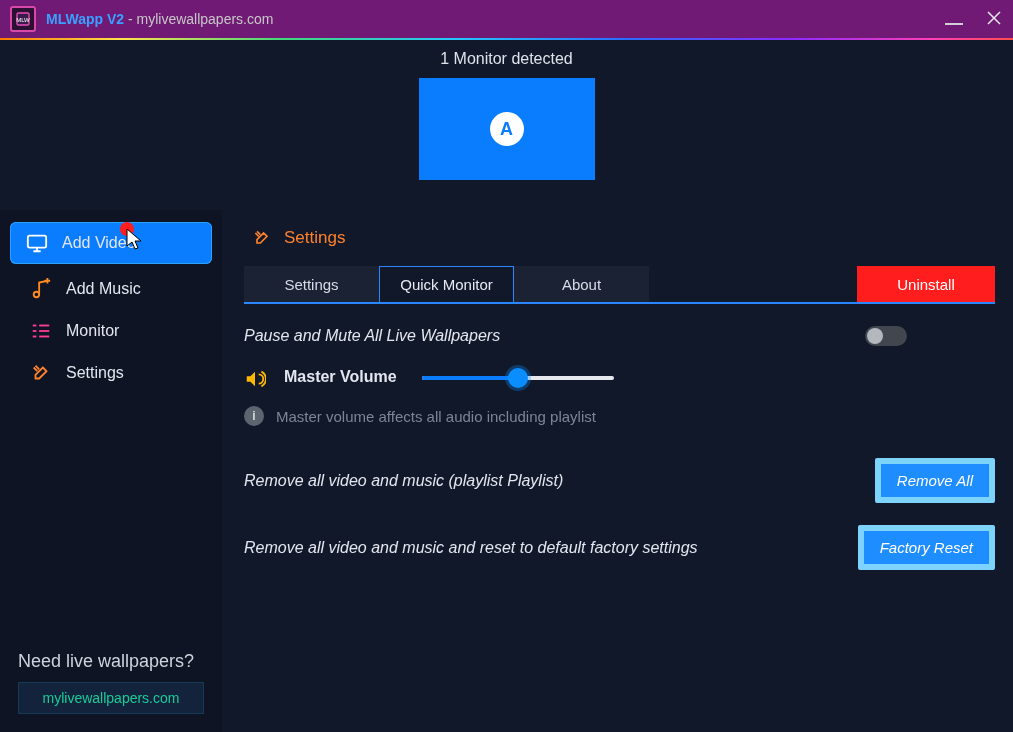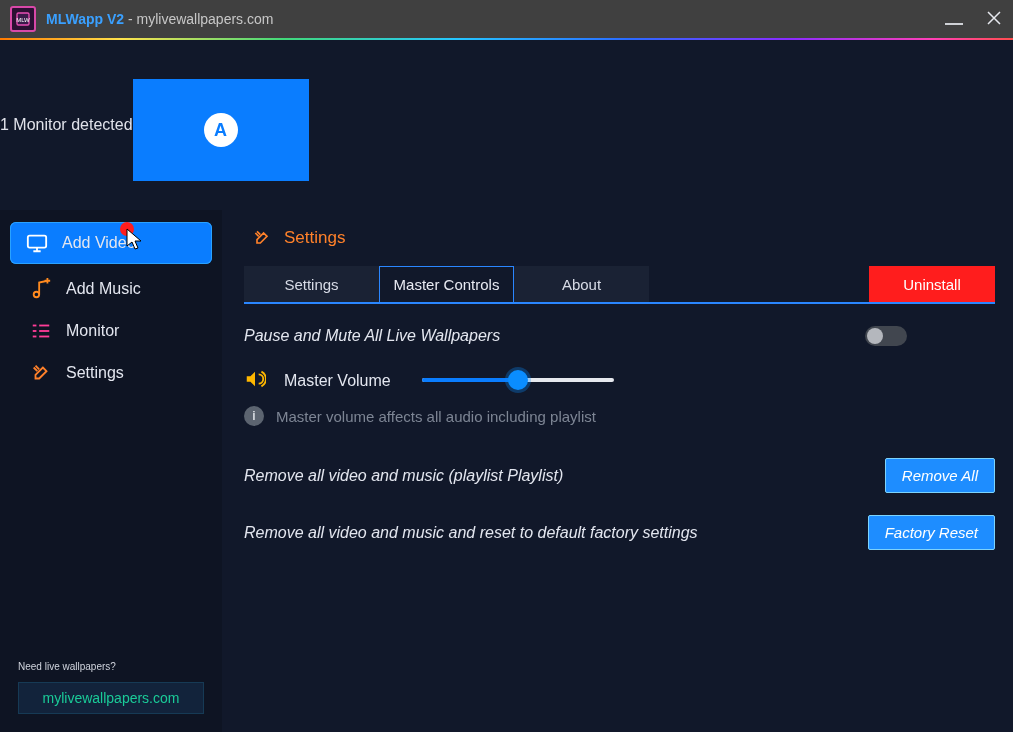--- a/index.html
+++ b/index.html
@@ -1,40 +1,40 @@
 <!DOCTYPE html>
 <html><head>
 <meta charset="utf-8">
 <style>
   * { box-sizing: border-box; margin: 0; padding: 0; }
   html, body { width: 1013px; height: 732px; overflow: hidden; font-family: "Segoe UI", Arial, sans-serif; }
   body { background: #11182a; color: #e6e8ee; }
 
   .titlebar {
     height: 38px; display: flex; align-items: center; padding: 0 10px;
-    background: #404040; color: #b0b6c2; font-size: 14px; position: relative;
+    background: #701a75; color: #b0b6c2; font-size: 14px; position: relative;
   }
   .app-logo {
     width: 26px; height: 26px; border: 2px solid #d848a8; background:#2b1033;
     display: flex; align-items: center; justify-content: center; margin-right: 10px; border-radius: 3px;
   }
   .app-logo svg { width: 16px; height: 16px; }
   .title-text { color:#c7c7c7; }
   .title-app { color:#3aa0ff; font-weight:600; }
   .win-controls { position:absolute; right:10px; top:0; height:38px; display:flex; align-items:center; gap:22px; }
   .win-min { width:18px; height:2px; background:#cfd1d6; margin-top:10px; }
   .win-close svg { width:18px; height:18px; stroke:#e6e8ee; stroke-width:2; }
 
   .gradient-bar {
     height:2px; width:100%;
     background: linear-gradient(90deg,#ff7a00,#ffe34d 12%,#41d97a 28%,#25c6ff 45%,#2a6bff 62%,#8a2bff 78%,#ff3fb6 92%,#ff4d4d);
   }
 
   .monitor-zone {
-    height:170px; display:flex; align-items:center; padding-top:10px;
+    height:170px; display:flex; flex-direction:column; align-items:center; padding-top:10px;
     background:#11182a;
   }
   .monitor-label { font-size:16px; color:#e0e2ea; margin-bottom:10px; }
   .monitor-tile {
     width:176px; height:102px; background:#0a7dff; display:flex; align-items:center; justify-content:center;
     box-shadow: 0 0 0 1px #0a7dff inset;
   }
   .monitor-circle {
     width:34px; height:34px; border-radius:50%; background:#fff; color:#0a7dff;
     display:flex; align-items:center; justify-content:center; font-weight:700; font-size:18px;
@@ -50,67 +50,67 @@
   }
   .side-item.active {
     background:#0a7dff; border-radius:6px; margin:4px 10px; padding:0 16px;
     box-shadow: 0 0 0 1px #2aa2ff inset;
   }
   .side-item .ico { width:22px; height:22px; display:flex; align-items:center; justify-content:center; color:#ff8a1f; }
   .side-item.active .ico { color:#fff; }
   .side-item .ico.playlist { color:#ff3c97; }
   .side-item .ico.settings { color:#ff812a; }
   .sidebar-footer { margin-top:auto; padding:18px; }
-  .footer-q { color:#cfd3dc; font-size:10px; margin-bottom:10px; }
+  .footer-q { color:#cfd3dc; font-size:18px; margin-bottom:10px; }
   .footer-link {
     display:flex; align-items:center; justify-content:center;
     background:#12233b; border:1px solid #163a55; color:#1acb98;
     height:32px; width:186px; font-size:14px; cursor:pointer;
   }
 
   .content { flex:1; background:#11182a; position:relative; padding:18px 18px 18px 22px; }
   .content-header { display:flex; align-items:center; gap:12px; color:#ff812a; font-size:17px; margin-bottom:18px; padding-left:8px; }
   .content-header .ico { width:20px; height:20px; }
 
   .tabs-row { display:flex; align-items:stretch; height:36px; width:100%; }
   .tab {
     width:135px; display:flex; align-items:center; justify-content:center;
     background:#1a2234; color:#d7dbe6; font-size:15px; cursor:pointer;
     border-top:1px solid #1a2234;
   }
   .tab.active { border:1px solid #2a86ff; border-bottom:none; background:#11182a; color:#e8eaf2; }
   .tab-spacer { flex:1; }
   .uninstall-btn {
-    width:126px; background:#ff1d1d; color:#fff; display:flex; align-items:center; justify-content:center;
+    width:138px; background:#ff1d1d; color:#fff; display:flex; align-items:center; justify-content:center;
     font-size:15px; cursor:pointer;
   }
   .tabs-underline { height:2px; background:#2a86ff; width:100%; margin-bottom:22px; }
 
   .row { display:flex; align-items:center; justify-content:space-between; margin-bottom:22px;font-style:italic; }
   .row-label { font-size:16px; color:#e3e6ef; }
 
   .toggle {
     width:42px; height:20px; border-radius:20px; background:#41464f; position:relative; cursor:pointer;
     margin-right:88px;
   }
   .toggle .knob { position:absolute; left:2px; top:2px; width:16px; height:16px; border-radius:50%; background:#b4b7bd; }
 
   .volume-block { margin-bottom:8px; }
-  .volume-row { display:flex; align-items:flex-end; gap:18px; }
+  .volume-row { display:flex; align-items:flex-start; gap:18px;font-weight:bold; }
   .vol-icon { color:#ffb700; width:22px; height:22px; }
   .vol-label { font-size:16px; color:#e3e6ef; width:120px; }
   .slider-wrap { position:relative; width:192px; height:20px; display:flex; align-items:center; }
   .track-bg { position:absolute; left:0; right:0; height:4px; background:#e6e8ee; border-radius:2px; }
   .track-fill { position:absolute; left:0; width:50%; height:4px; background:#0a7dff; border-radius:2px; }
   .thumb { position:absolute; left:calc(50% - 10px); width:20px; height:20px; border-radius:50%; background:#0a8dff; box-shadow:0 0 0 3px rgba(10,141,255,.3);}
   .helper-row { display:flex; align-items:center; gap:12px; margin-top:16px; color:#7d8594; font-size:15px; }
   .info-dot { width:20px; height:20px; border-radius:50%; background:#5c6470; color:#d6d9df; display:flex; align-items:center; justify-content:center; font-size:12px; font-weight:700; }
 
   .action-btn {
-    background:#1e8dff; color:#fff; border:1px solid #7dd3fc; padding:8px 16px;
+    background:#1e8dff; color:#fff; border:6px solid #7dd3fc; padding:8px 16px;
     font-size:15px; cursor:pointer; border-radius:2px;
   }
 
   .section-gap { height:24px; }
 
   
   .cursor-artifact { position:absolute; left:120px; top:222px; pointer-events:none; }
   .red-dot { width:14px; height:14px; border-radius:50%; background:#ff1d1d; }
   .cursor-svg { position:absolute; left:6px; top:6px; }
 
@@ -203,21 +203,21 @@
       <span class="ico">
         <svg viewBox="0 0 24 24" fill="none" stroke="#ff812a" stroke-width="2">
             <path d="M14 6l4 4-8 8H6v-4l8-8zM4 6l4 4M6 4l4 4"></path>
           </svg>
       </span>
       <span>Settings</span>
     </div>
 
     <div class="tabs-row">
       <div class="tab">Settings</div>
-      <div class="tab active">Master Controls</div>
+      <div class="tab active">Quick Monitor</div>
       <div class="tab">About</div>
       <div class="tab-spacer"></div>
       <div class="uninstall-btn">Uninstall</div>
     </div>
     <div class="tabs-underline"></div>
 
     <div class="row">
       <div class="row-label">Pause and Mute All Live Wallpapers</div>
       <div class="toggle">
         <div class="knob"></div>

